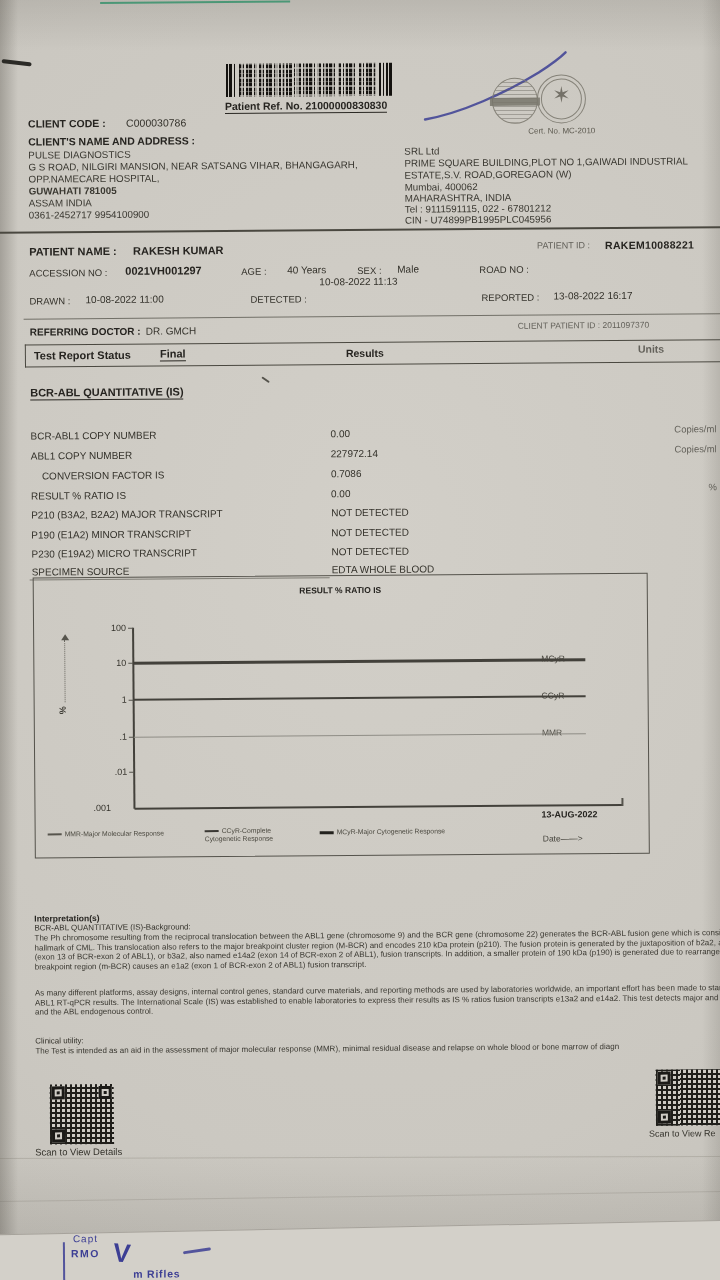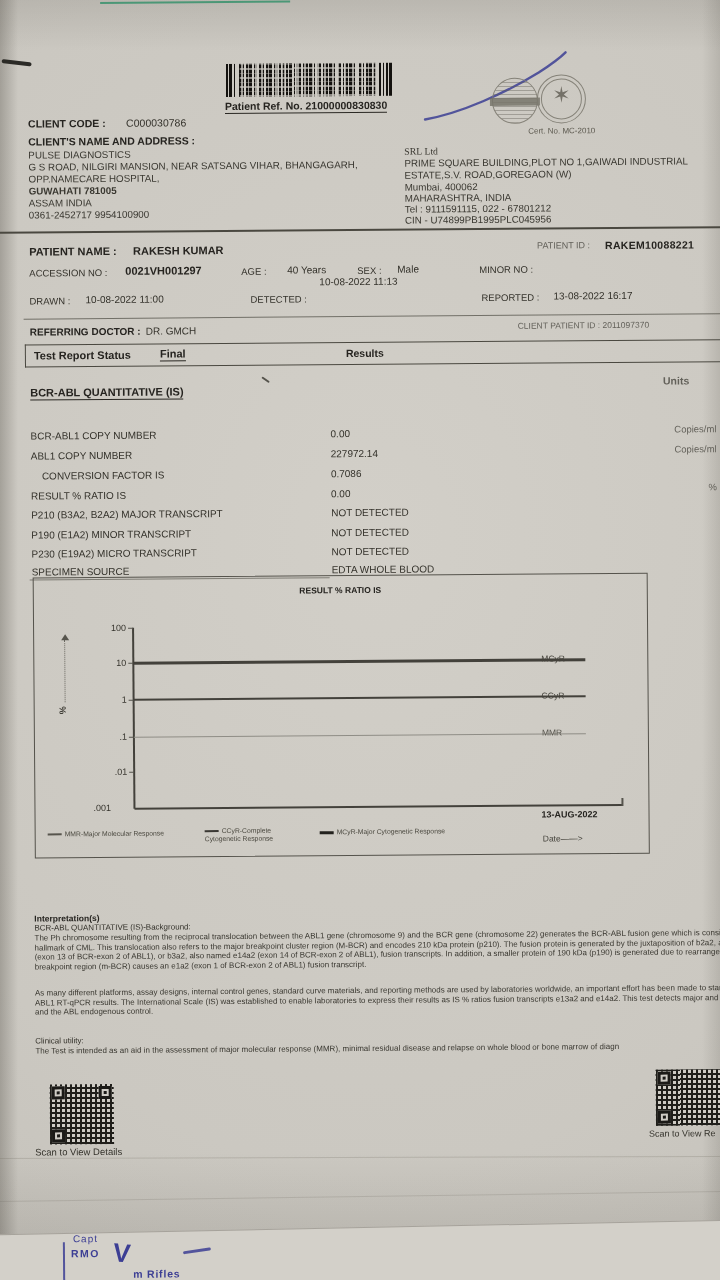--- a/index.html
+++ b/index.html
@@ -85,61 +85,61 @@
   <div class="a b t105 nw" style="left:32px;top:115px;">CLIENT CODE :</div>
   <div class="a t105 nw" style="left:130px;top:115px;">C000030786</div>
   <div class="a b t105 nw" style="left:32px;top:133px;">CLIENT'S NAME AND ADDRESS :</div>
   <div class="a addr nw" style="left:32px;top:147px;">PULSE DIAGNOSTICS</div>
   <div class="a addr nw" style="left:32px;top:159px;">G S ROAD, NILGIRI MANSION, NEAR SATSANG VIHAR, BHANGAGARH,</div>
   <div class="a addr nw" style="left:32px;top:171px;">OPP.NAMECARE HOSPITAL,</div>
   <div class="a addr nw" style="left:32px;top:183px;font-weight:bold;">GUWAHATI 781005</div>
   <div class="a addr nw" style="left:32px;top:195px;">ASSAM INDIA</div>
   <div class="a addr nw" style="left:32px;top:207px;">0361-2452717 9954100900</div>
 
-  <div class="a addr nw" style="left:408px;top:146px;font-family:Liberation Serif, serif;">SRL Ltd</div>
+  <div class="a addr nw" style="left:408px;top:146px;">SRL Ltd</div>
   <div class="a addr nw" style="left:408px;top:158px;">PRIME SQUARE BUILDING,PLOT NO 1,GAIWADI INDUSTRIAL</div>
   <div class="a addr nw" style="left:408px;top:170px;">ESTATE,S.V. ROAD,GOREGAON (W)</div>
   <div class="a addr nw" style="left:408px;top:182px;">Mumbai, 400062</div>
   <div class="a addr nw" style="left:408px;top:193px;">MAHARASHTRA, INDIA</div>
   <div class="a addr nw" style="left:408px;top:204px;">Tel : 9111591115,  022 - 67801212</div>
   <div class="a addr nw" style="left:408px;top:215px;">CIN - U74899PB1995PLC045956</div>
 
   <div class="hr" style="left:0;top:229px;width:724px;height:2px;"></div>
 
   <div class="a b t11 nw" style="left:32px;top:243px;">PATIENT NAME :</div>
   <div class="a b t11 nw" style="left:136px;top:243px;">RAKESH KUMAR</div>
   <div class="a t9 faded nw" style="left:540px;top:242px;">PATIENT ID :</div>
   <div class="a b t105 nw" style="left:608px;top:241px;letter-spacing:.3px;">RAKEM10088221</div>
 
   <div class="a t95 nw" style="left:32px;top:265px;">ACCESSION NO :</div>
   <div class="a b t11 nw" style="left:128px;top:263px;">0021VH001297</div>
   <div class="a t95 nw" style="left:244px;top:265px;">AGE :</div>
   <div class="a t10 nw" style="left:290px;top:264px;">40 Years</div>
   <div class="a t95 nw" style="left:360px;top:265px;">SEX :</div>
   <div class="a t10 nw" style="left:400px;top:264px;">Male</div>
-  <div class="a t95 nw" style="left:482px;top:265px;">MINOR NO :</div>
+  <div class="a t95 nw" style="left:482px;top:265px;">ROAD NO :</div>
 
   <div class="a t95 nw" style="left:32px;top:293px;">DRAWN :</div>
   <div class="a t10 nw" style="left:88px;top:292px;">10-08-2022 11:00</div>
   <div class="a t95 nw" style="left:253px;top:293px;">DETECTED :</div>
   <div class="a t10 nw" style="left:322px;top:276px;">10-08-2022 11:13</div>
   <div class="a t95 nw" style="left:484px;top:293px;">REPORTED :</div>
   <div class="a t10 nw" style="left:556px;top:292px;">13-08-2022 16:17</div>
 
   <div class="hr" style="left:26px;top:316px;width:698px;height:1px;opacity:.7;"></div>
 
   <div class="a b t10 nw" style="left:32px;top:324px;">REFERRING DOCTOR :</div>
   <div class="a t10 nw" style="left:148px;top:324px;">DR. GMCH</div>
   <div class="a t85 faded nw" style="left:520px;top:322px;">CLIENT PATIENT ID : 2011097370</div>
 
   <div class="a" style="left:27px;top:342px;width:700px;height:23px;border:1.5px solid #4a4840;border-right:none;box-sizing:border-box;"></div>
   <div class="a b t11 nw" style="left:36px;top:347px;">Test Report Status</div>
   <div class="a b t11 ul nw" style="left:162px;top:346px;">Final</div>
   <div class="a b t105 nw" style="left:348px;top:347px;">Results</div>
-  <div class="a b t105 nw faded" style="left:640px;top:345px;width:76px;text-align:center;margin-top:32px;">Units</div>
+  <div class="a b t105 nw faded" style="left:640px;top:345px;width:76px;text-align:left;">Units</div>
 
   <div class="a b t11 ul nw" style="left:32px;top:384px;">BCR-ABL QUANTITATIVE (IS)</div>
   <div class="a" style="left:263px;top:378px;width:9px;height:2px;background:#55534c;transform:rotate(35deg);border-radius:1px;"></div>
 
   <div class="a t10 nw" style="left:32px;top:428px;">BCR-ABL1 COPY NUMBER</div>
   <div class="a t10 nw" style="left:332px;top:428px;">0.00</div>
   <div class="a t95 faded nw" style="left:618px;top:426px;width:100px;text-align:right;">Copies/ml</div>
 
   <div class="a t10 nw" style="left:32px;top:448px;">ABL1 COPY NUMBER</div>
   <div class="a t10 nw" style="left:332px;top:448px;">227972.14</div>

